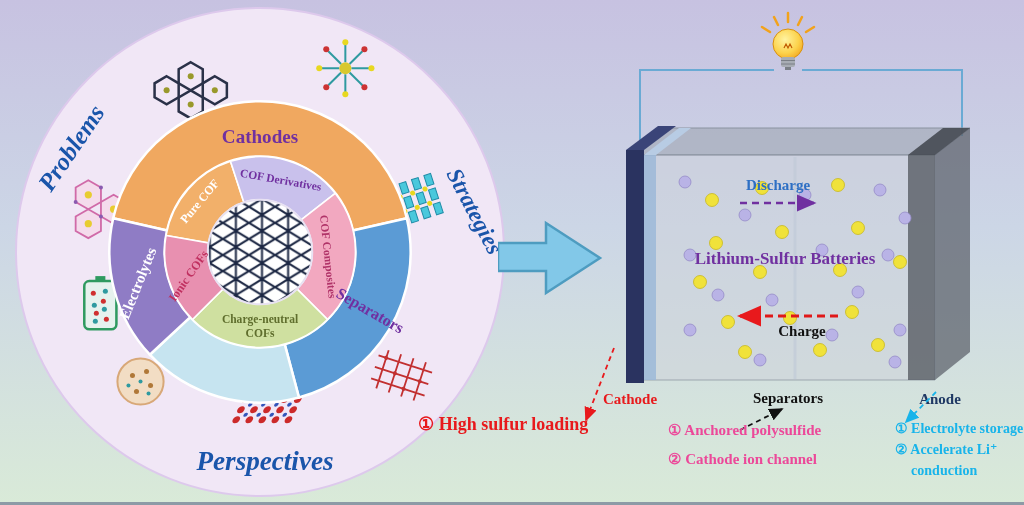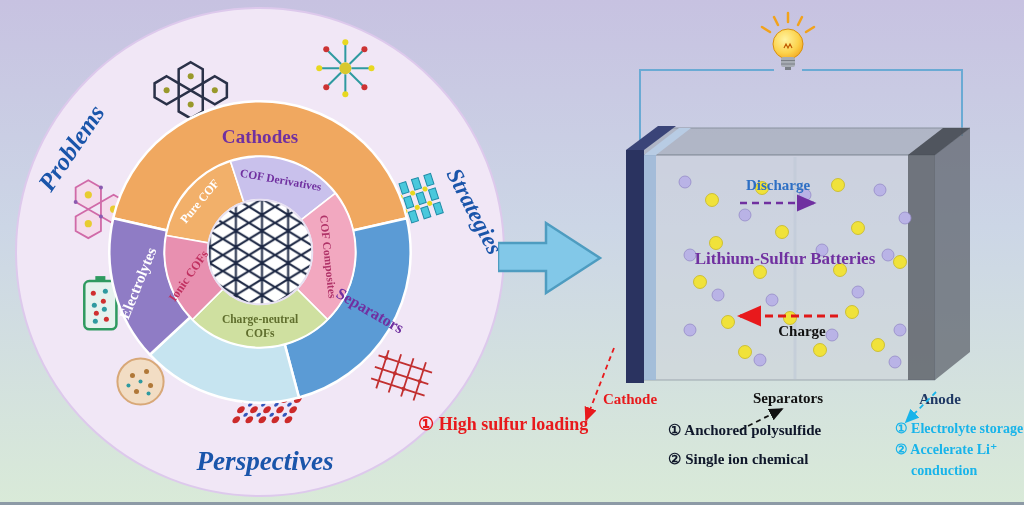--- a/index.html
+++ b/index.html
@@ -6,21 +6,21 @@
   body{
     width:1024px;height:505px;overflow:hidden;position:relative;
     background:linear-gradient(180deg,var(--background-top,#c7c2e1) 0%,#ccd6e6 45%,var(--background-bottom,#d9ead8) 100%);
     font-family:"Liberation Serif","DejaVu Serif",serif;
   }
   #scene{position:absolute;inset:0;}
   svg text{font-family:"Liberation Serif","DejaVu Serif",serif;}
   .note-block{position:absolute;font-weight:bold;}
   .note-line{padding-left:1.15em;text-indent:-1.15em;}
   #cathode-notes{left:418px;top:412px;width:222px;color:var(--red,#e8191c);font-size:18px;line-height:1.42;}
-  #separator-notes{left:668px;top:421px;width:212px;color:#0f172a;font-size:15px;}
+  #separator-notes{left:668px;top:421px;width:212px;color:#ec4899;font-size:15px;}
   #separator-notes .note-line{margin-bottom:11px;}
   #anode-notes{left:895px;top:418px;width:134px;color:var(--cyan,#18b4ea);font-size:14px;line-height:1.5;}
   .bottom-edge{position:absolute;left:0;bottom:0;width:100%;height:3px;background:#8d9aa6;}
 </style>
 </head>
 <body>
 
 <div id="scene">
 
   <svg style="position:absolute;left:14px;top:6px" width="492" height="492" viewBox="0 0 490 490">
@@ -372,21 +372,21 @@
     <line x1="170" y1="430" x2="212" y2="409" stroke="#111111" stroke-width="1.8" stroke-dasharray="5,4" marker-end="url(#mblack)"></line>
     <line x1="366" y1="392" x2="336" y2="422" stroke="#18b4ea" stroke-width="1.8" stroke-dasharray="5,4" marker-end="url(#mcyan)"></line>
   </svg>
 
   <div class="note-block" id="cathode-notes">
     <div class="note-line">① High sulfur loading</div>
   </div>
 
   <div class="note-block" id="separator-notes">
     <div class="note-line">① Anchored polysulfide</div>
-    <div class="note-line">② Single ion chemical</div>
+    <div class="note-line">② Cathode ion channel</div>
   </div>
 
   <div class="note-block" id="anode-notes">
     <div class="note-line">① Electrolyte storage</div>
     <div class="note-line">② Accelerate Li⁺ conduction</div>
   </div>
 
   <div class="bottom-edge"></div>
 </div>
 

